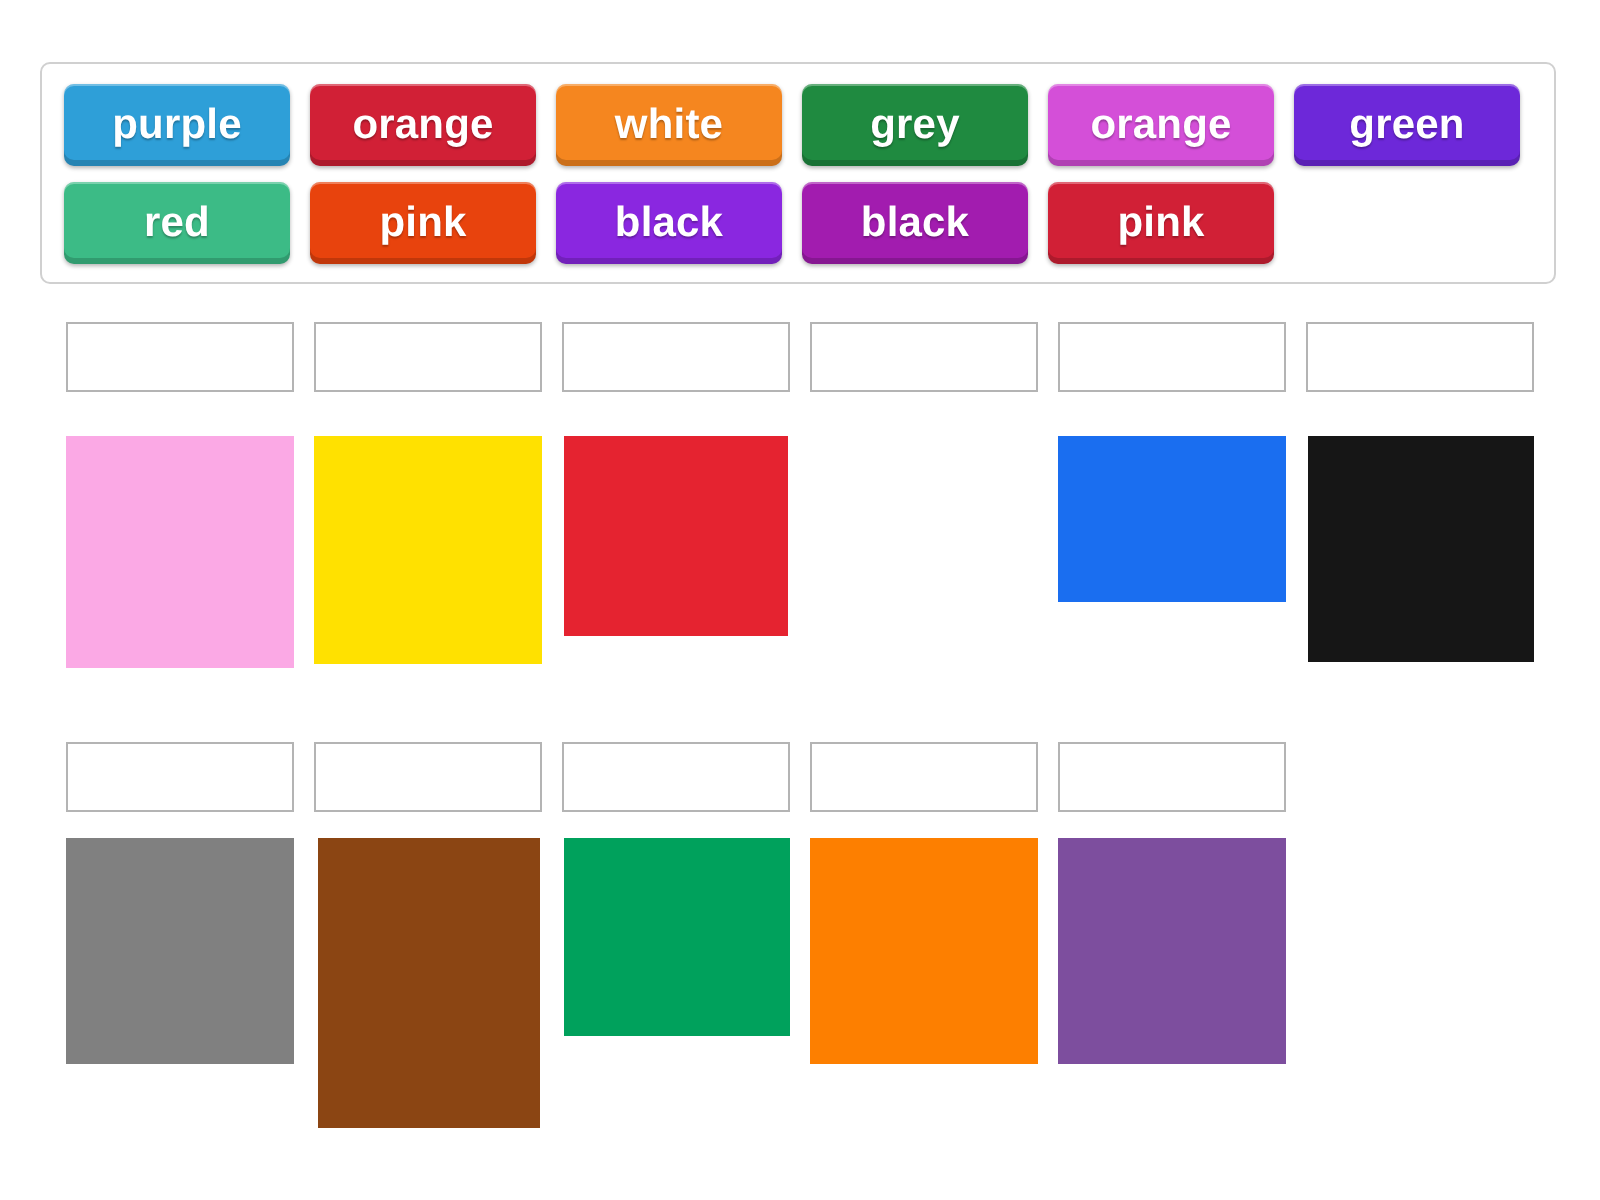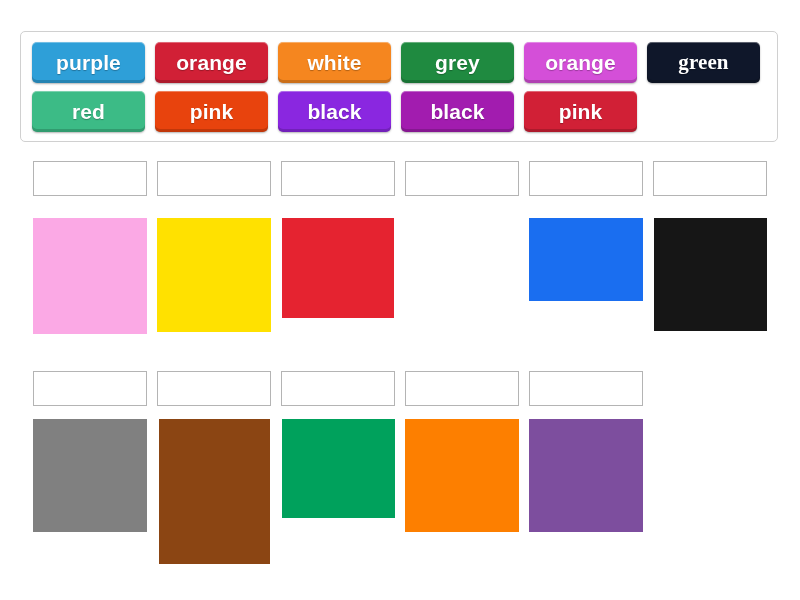--- a/index.html
+++ b/index.html
@@ -104,21 +104,21 @@
 <div id="stage">
 
   <div class="word-bank">
 
     <div class="word-bank-row r1">
       <div class="word-tile" style="background-color: rgb(46, 159, 216);">purple</div>
       <div class="word-tile" style="background-color: rgb(209, 32, 54);">orange</div>
       <div class="word-tile" style="background-color: rgb(245, 134, 31);">white</div>
       <div class="word-tile" style="background-color: rgb(31, 138, 64);">grey</div>
       <div class="word-tile" style="background-color: rgb(212, 79, 216);">orange</div>
-      <div class="word-tile" style="background-color: #0f172a; font-family: Liberation Serif, serif;">green</div>
+      <div class="word-tile" style="background-color: #6d28d9;">green</div>
     </div>
 
     <div class="word-bank-row r2">
       <div class="word-tile" style="background-color: rgb(60, 187, 134);">red</div>
       <div class="word-tile" style="background-color: rgb(232, 67, 13);">pink</div>
       <div class="word-tile" style="background-color: rgb(138, 39, 224);">black</div>
       <div class="word-tile" style="background-color: #a21caf;">black</div>
       <div class="word-tile" style="background-color: rgb(209, 32, 54);">pink</div>
     </div>
 

